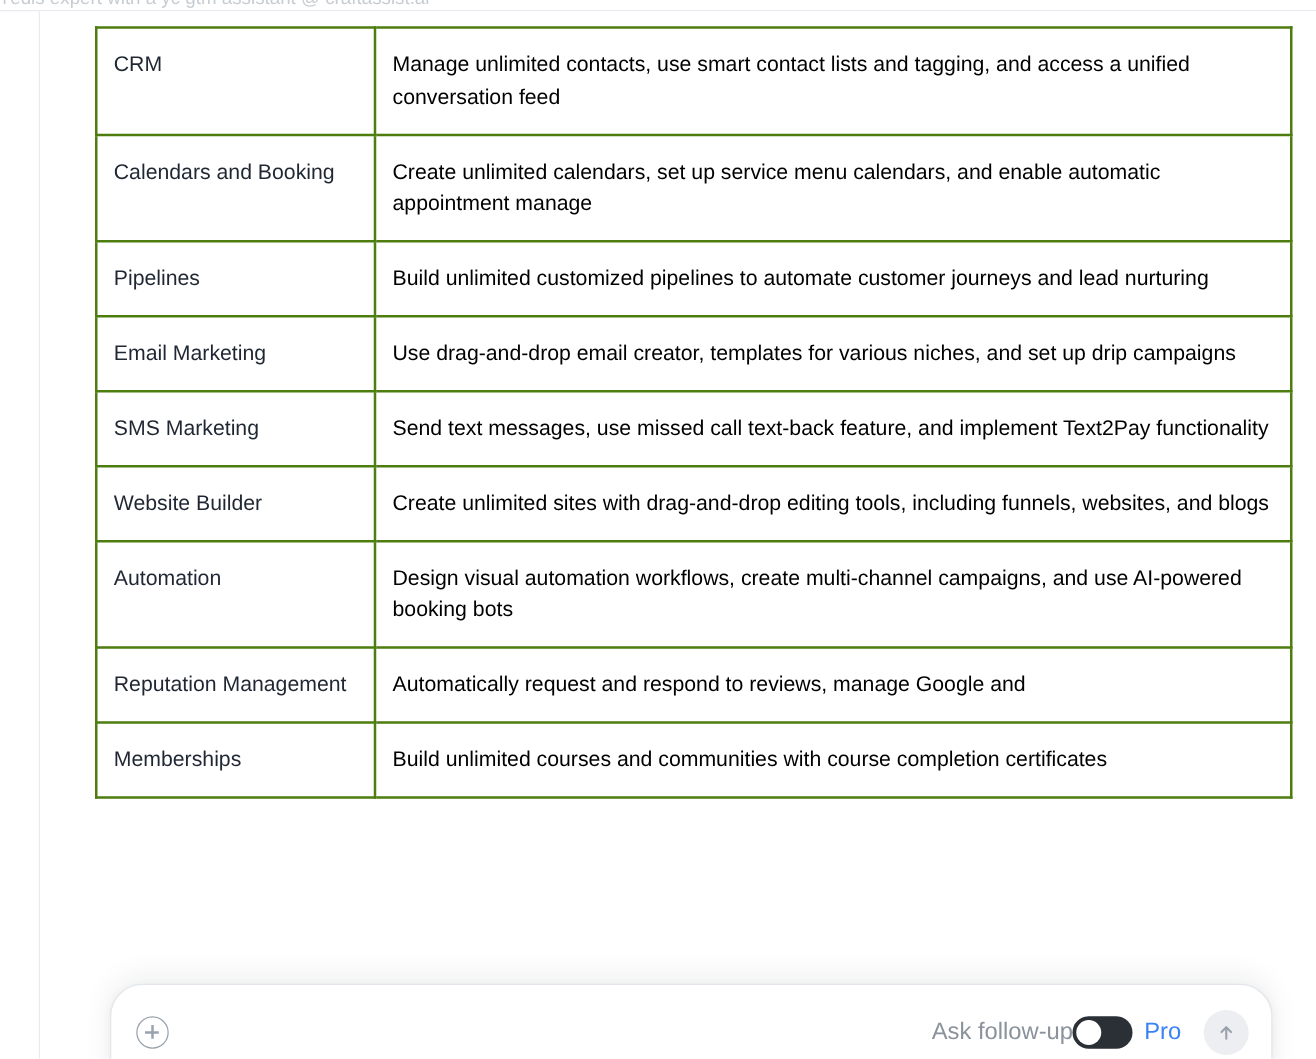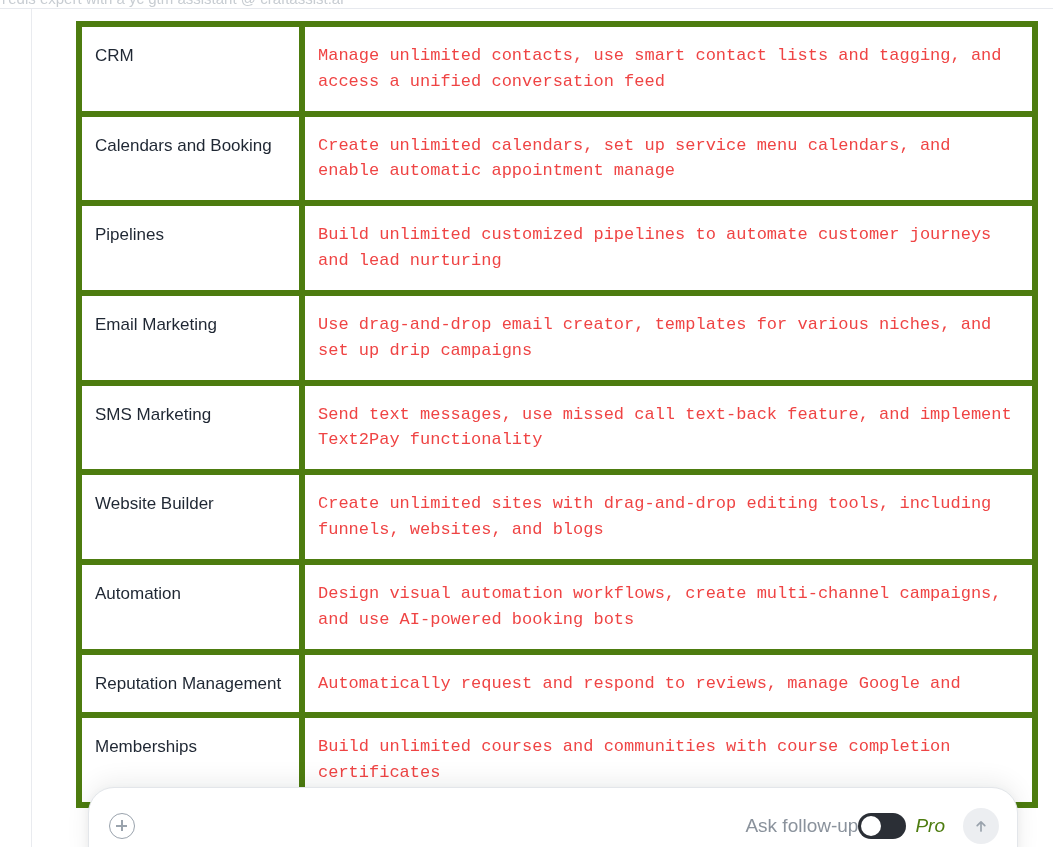--- a/index.html
+++ b/index.html
@@ -75,34 +75,33 @@
     border-collapse: collapse;
     table-layout: fixed;
     font-size: 17px;
     color: #1f2733;
   }
 
   table.feature-table col.c1 { width: 223px; }
   table.feature-table col.c2 { width: 733px; }
 
   table.feature-table td {
-    border: 6px solid #4d7c0f;
+    border: 2px solid #4d7c0f;
     padding: 16px 13px 16px 13px;
     vertical-align: top;
     line-height: 1.52;
     font-weight: 400;
     background: #ffffff;
   }
   table.feature-table td.name {
     color: #1f2733;
   }
   table.feature-table td.desc {
-    color: #ef4444;
+    color: #000000;
     padding-left: 13px;
-    font-family: Liberation Mono, monospace;
   }
 
   
   .followup-bar {
     position: absolute;
     left: 88px;
     bottom: -36px;
     width: 930px;
     height: 96px;
     background: #ffffff;
@@ -171,23 +170,22 @@
     top: 3px;
     left: 3px;
     width: 20px;
     height: 20px;
     border-radius: 50%;
     background: #ffffff;
   }
 
   .mode-label {
     font-size: 19px;
-    color: #4d7c0f;
+    color: #3b82f6;
     font-weight: 400;
-    font-style: italic;
   }
 
   .send-btn {
     width: 36px;
     height: 36px;
     border-radius: 50%;
     background: #eceef1;
     position: relative;
     flex: 0 0 auto;
   }

